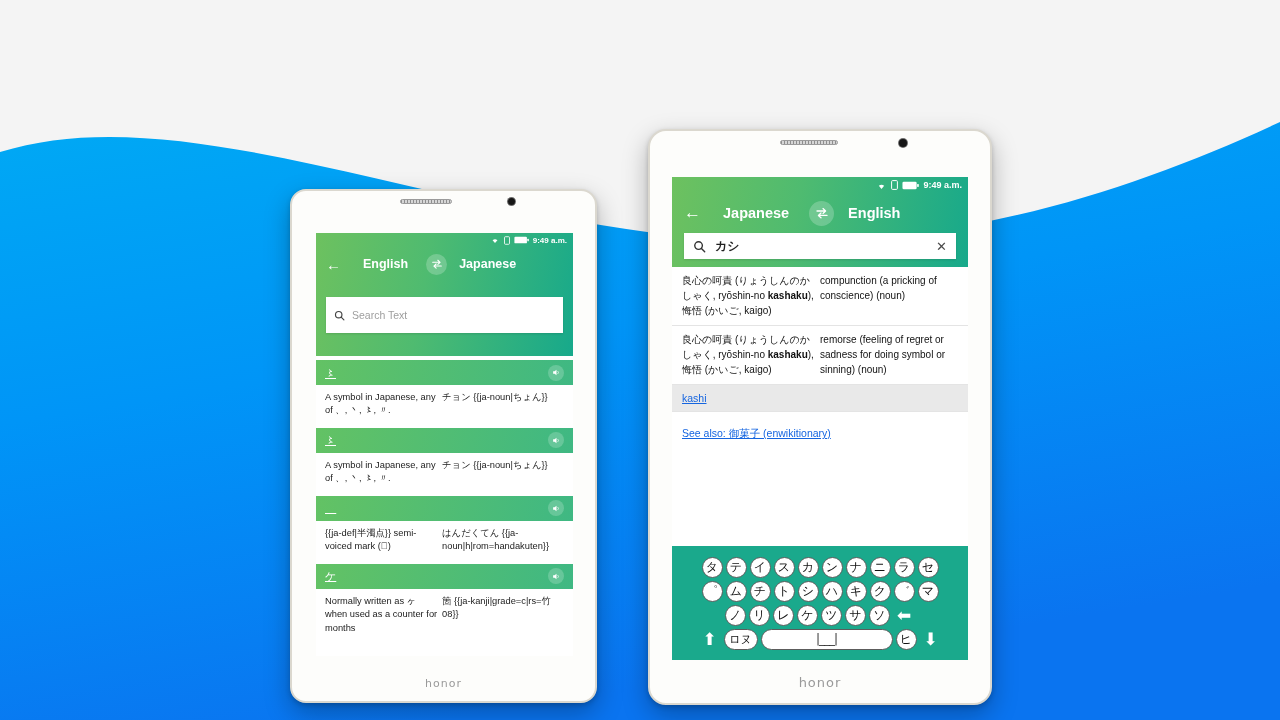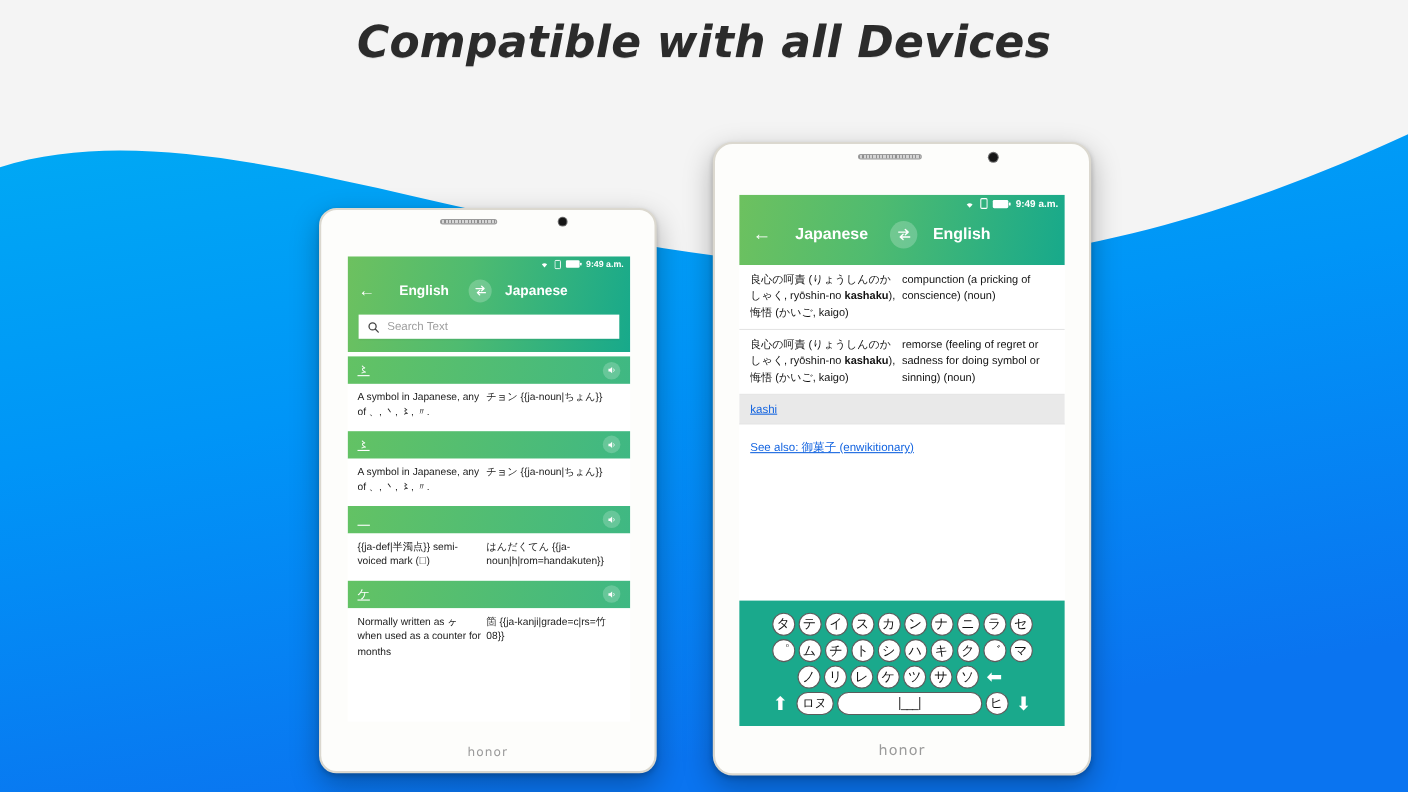--- a/index.html
+++ b/index.html
@@ -202,21 +202,20 @@
       <linearGradient id="blueGrad" x1="0" y1="0" x2="0.35" y2="1">
         <stop offset="0%" stop-color="#00a9f4"></stop>
         <stop offset="45%" stop-color="#0095f7"></stop>
         <stop offset="100%" stop-color="#0a74f0"></stop>
       </linearGradient>
     </defs>
     <rect x="0" y="0" width="1280" height="720" fill="#f4f4f4"></rect>
     <path d="M0,152 C 180,96 420,212 700,238 C 930,258 1120,196 1280,122 L1280,720 L0,720 Z" fill="url(#blueGrad)"></path>
   </svg>
 
-  <div id="headline">Compatible with all Devices</div>
 
   <div class="tablet" style="left:290px; top:189px; width:307px; height:514px; border-radius:16px;">
     <div class="bezel-top" style="height:22px;">
       <div class="speaker-grille" style="left:108px; top:8px; width:52px; height:5px;"></div>
       <div class="camera-dot" style="left:216px; top:7px; width:7px; height:7px;"></div>
     </div>
 
     <div class="screen" style="left:24px; top:42px; width:257px; height:423px;">
 
       <div class="appbar" style="padding-bottom:7px;">
@@ -239,21 +238,21 @@
           <span class="lang-label" style="margin-left:22px;">English</span>
           <span class="swap-btn" style="width:21px; height:21px; margin:0 12px 0 18px;">
             <svg width="12" height="12" viewBox="0 0 14 14">
               <path d="M2 5 h8 M8 2.6 L10.6 5 L8 7.4" stroke="#fff" stroke-width="1.3" fill="none" stroke-linecap="round" stroke-linejoin="round"></path>
               <path d="M12 9.4 h-8 M6 7 L3.4 9.4 L6 11.8" stroke="#fff" stroke-width="1.3" fill="none" stroke-linecap="round" stroke-linejoin="round"></path>
             </svg>
           </span>
           <span class="lang-label">Japanese</span>
         </div>
 
-        <div class="searchfield" style="margin:5px 10px; height:22px; padding:0 8px;">
+        <div class="searchfield" style="margin:16px 10px; height:36px; padding:0 8px;">
           <svg width="11" height="11" viewBox="0 0 14 14" style="margin-right:7px;">
             <circle cx="6" cy="6" r="4.1" fill="none" stroke="#444" stroke-width="1.5"></circle>
             <line x1="9.1" y1="9.1" x2="12.6" y2="12.6" stroke="#444" stroke-width="1.5" stroke-linecap="round"></line>
           </svg>
           <span class="search-input-text" style="font-size:10.5px;">Search Text</span>
         </div>
       </div>
 
       <div>
         <div class="row-head" style="height:25px; padding:0 9px; margin-top:4px;">
@@ -352,20 +351,28 @@
           <span class="lang-label" style="margin-left:22px;">Japanese</span>
           <span class="swap-btn" style="width:25px; height:25px; margin:0 14px 0 20px;">
             <svg width="14" height="14" viewBox="0 0 14 14">
               <path d="M2 5 h8 M8 2.6 L10.6 5 L8 7.4" stroke="#fff" stroke-width="1.3" fill="none" stroke-linecap="round" stroke-linejoin="round"></path>
               <path d="M12 9.4 h-8 M6 7 L3.4 9.4 L6 11.8" stroke="#fff" stroke-width="1.3" fill="none" stroke-linecap="round" stroke-linejoin="round"></path>
             </svg>
           </span>
           <span class="lang-label">English</span>
         </div>
 
+        <div class="searchfield" style="margin:0 12px; height:26px; padding:0 9px;">
+          <svg width="13" height="13" viewBox="0 0 14 14" style="margin-right:9px;">
+            <circle cx="6" cy="6" r="4.1" fill="none" stroke="#333" stroke-width="1.5"></circle>
+            <line x1="9.1" y1="9.1" x2="12.6" y2="12.6" stroke="#333" stroke-width="1.5" stroke-linecap="round"></line>
+          </svg>
+          <span class="search-input-text filled" style="font-size:12px;">カシ</span>
+          <span class="clear-x" style="font-size:13px;">✕</span>
+        </div>
       </div>
 
       <div>
 
         <div class="res-row" style="padding:6px 10px 7px 10px; font-size:10px; line-height:1.5;">
           <span class="cell-left"><span>良心の呵責 (りょうしんのかしゃく, ryōshin-no </span><b>kashaku</b><span>), 悔悟 (かいご, kaigo)</span></span>
           <span class="cell-right">compunction (a pricking of conscience) (noun)</span>
         </div>
 
         <div class="res-row" style="padding:6px 10px 7px 10px; font-size:10px; line-height:1.5;">

